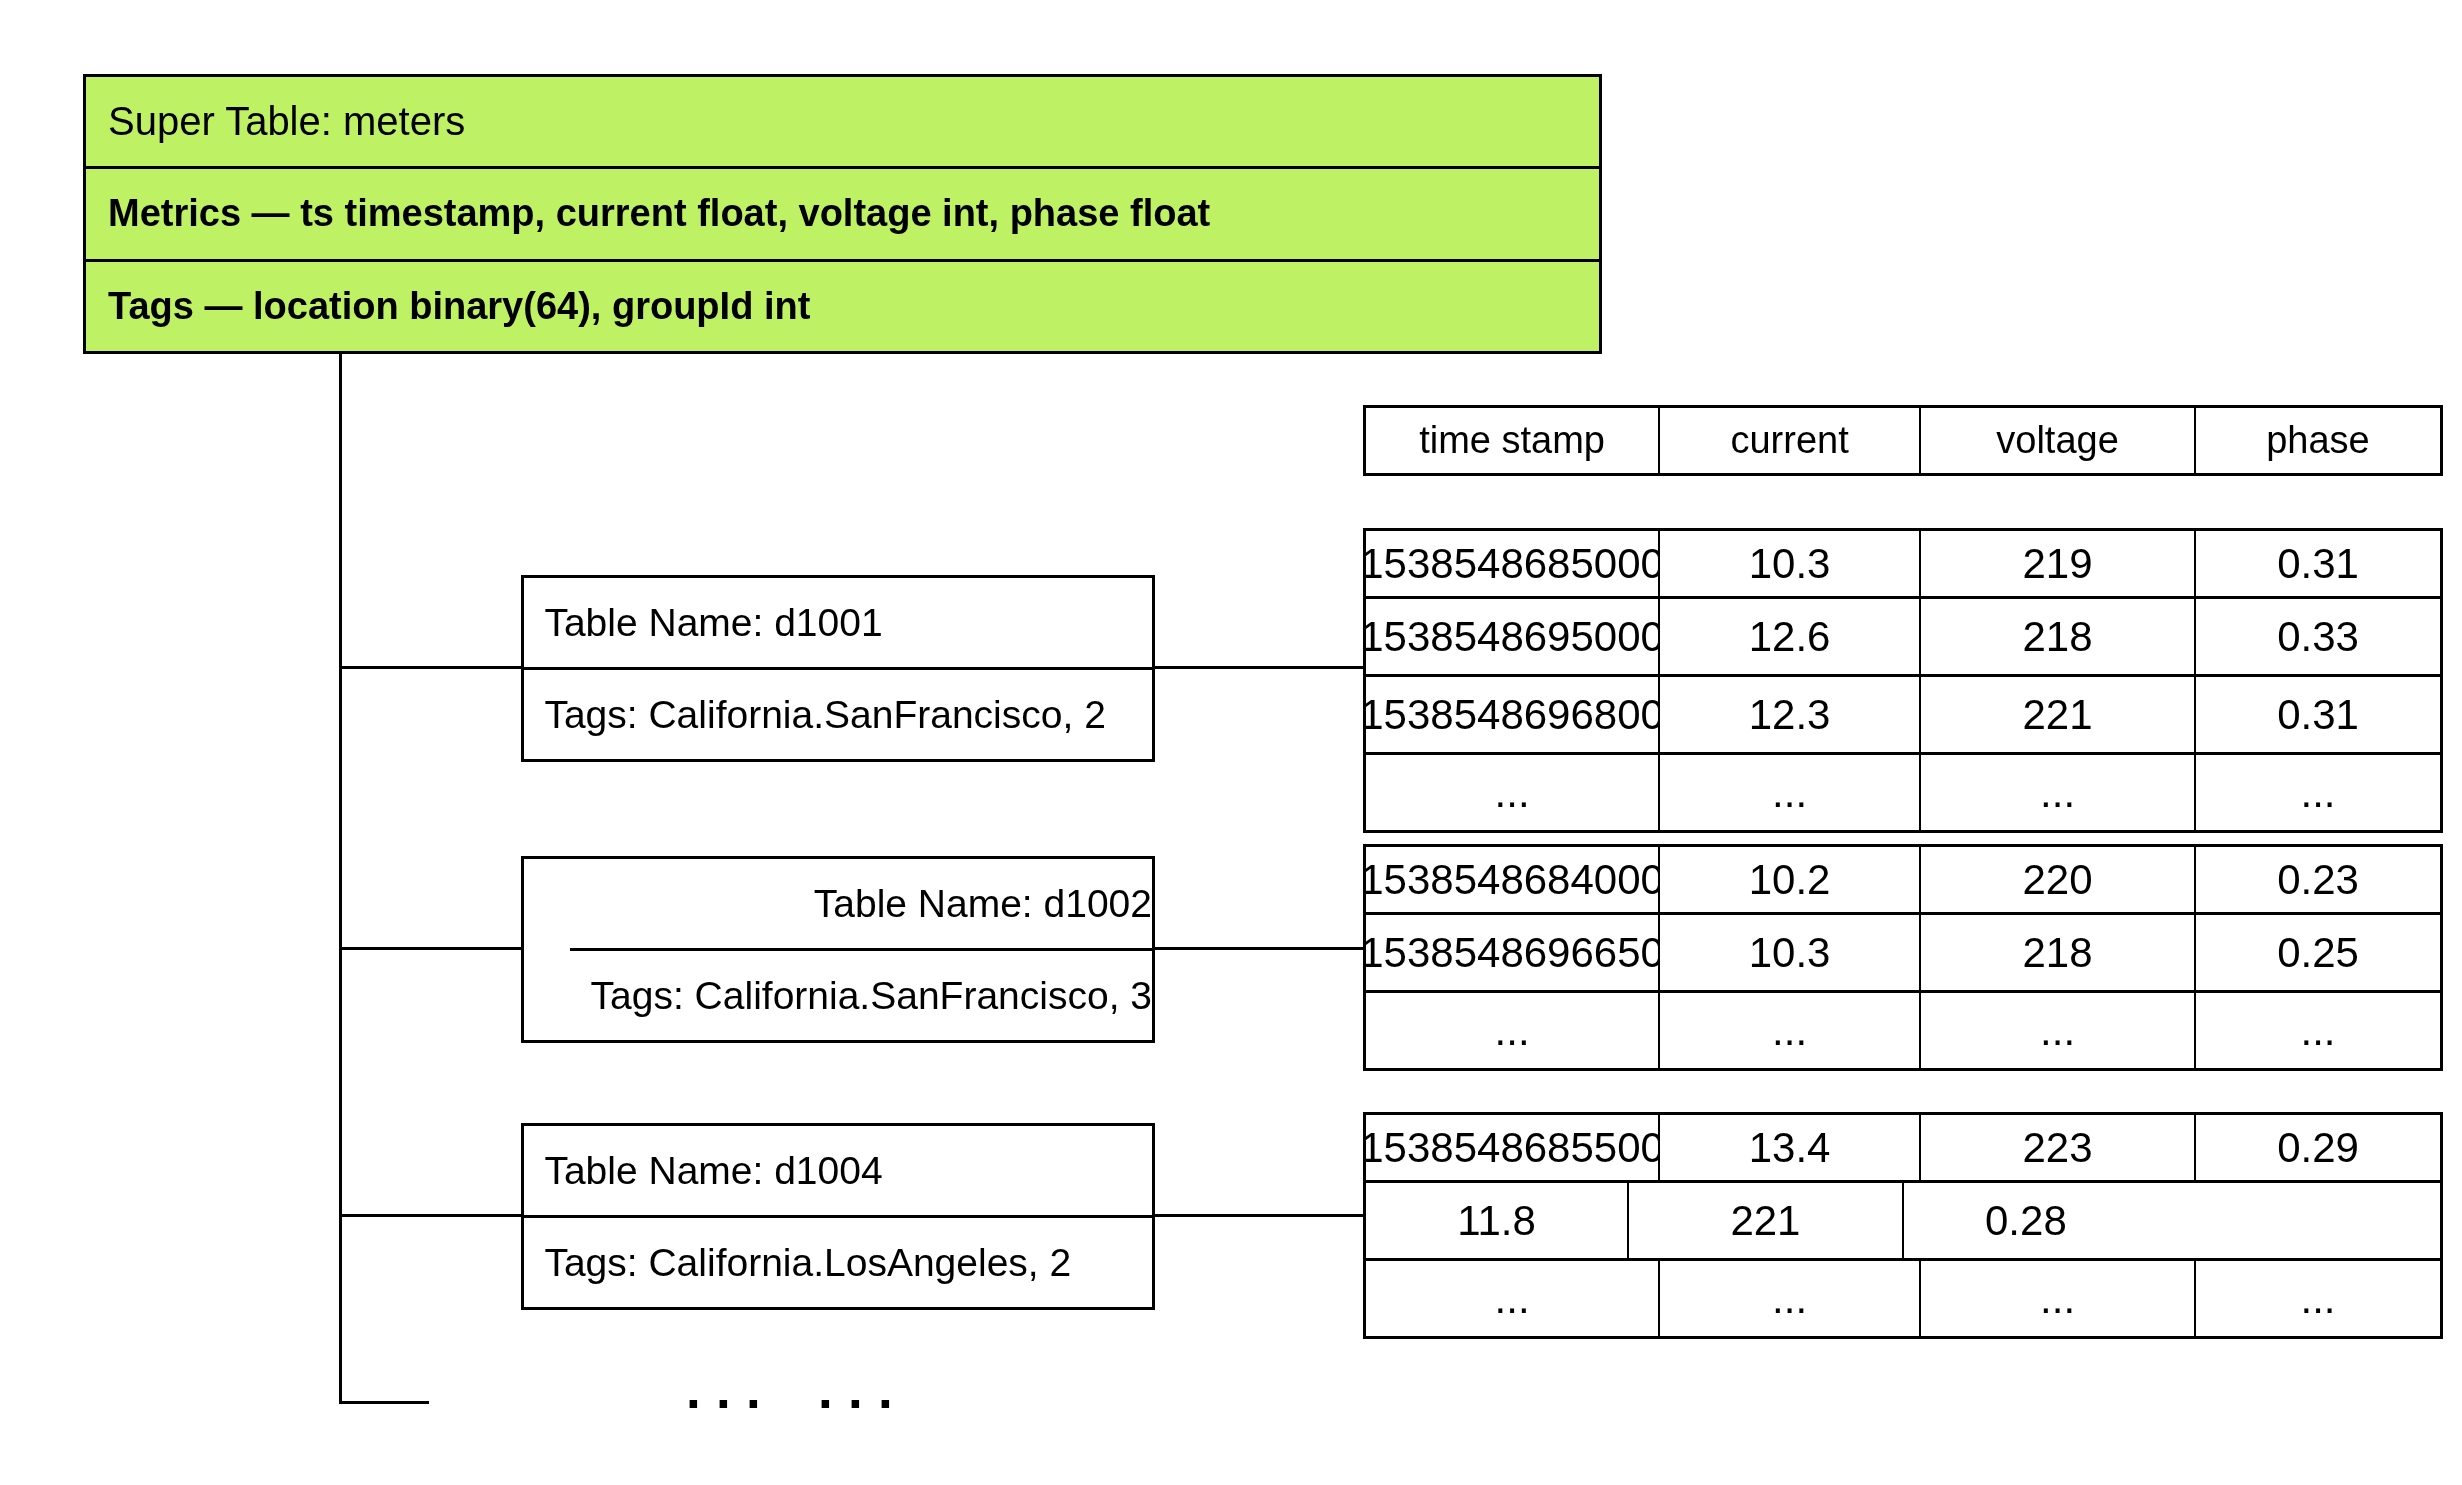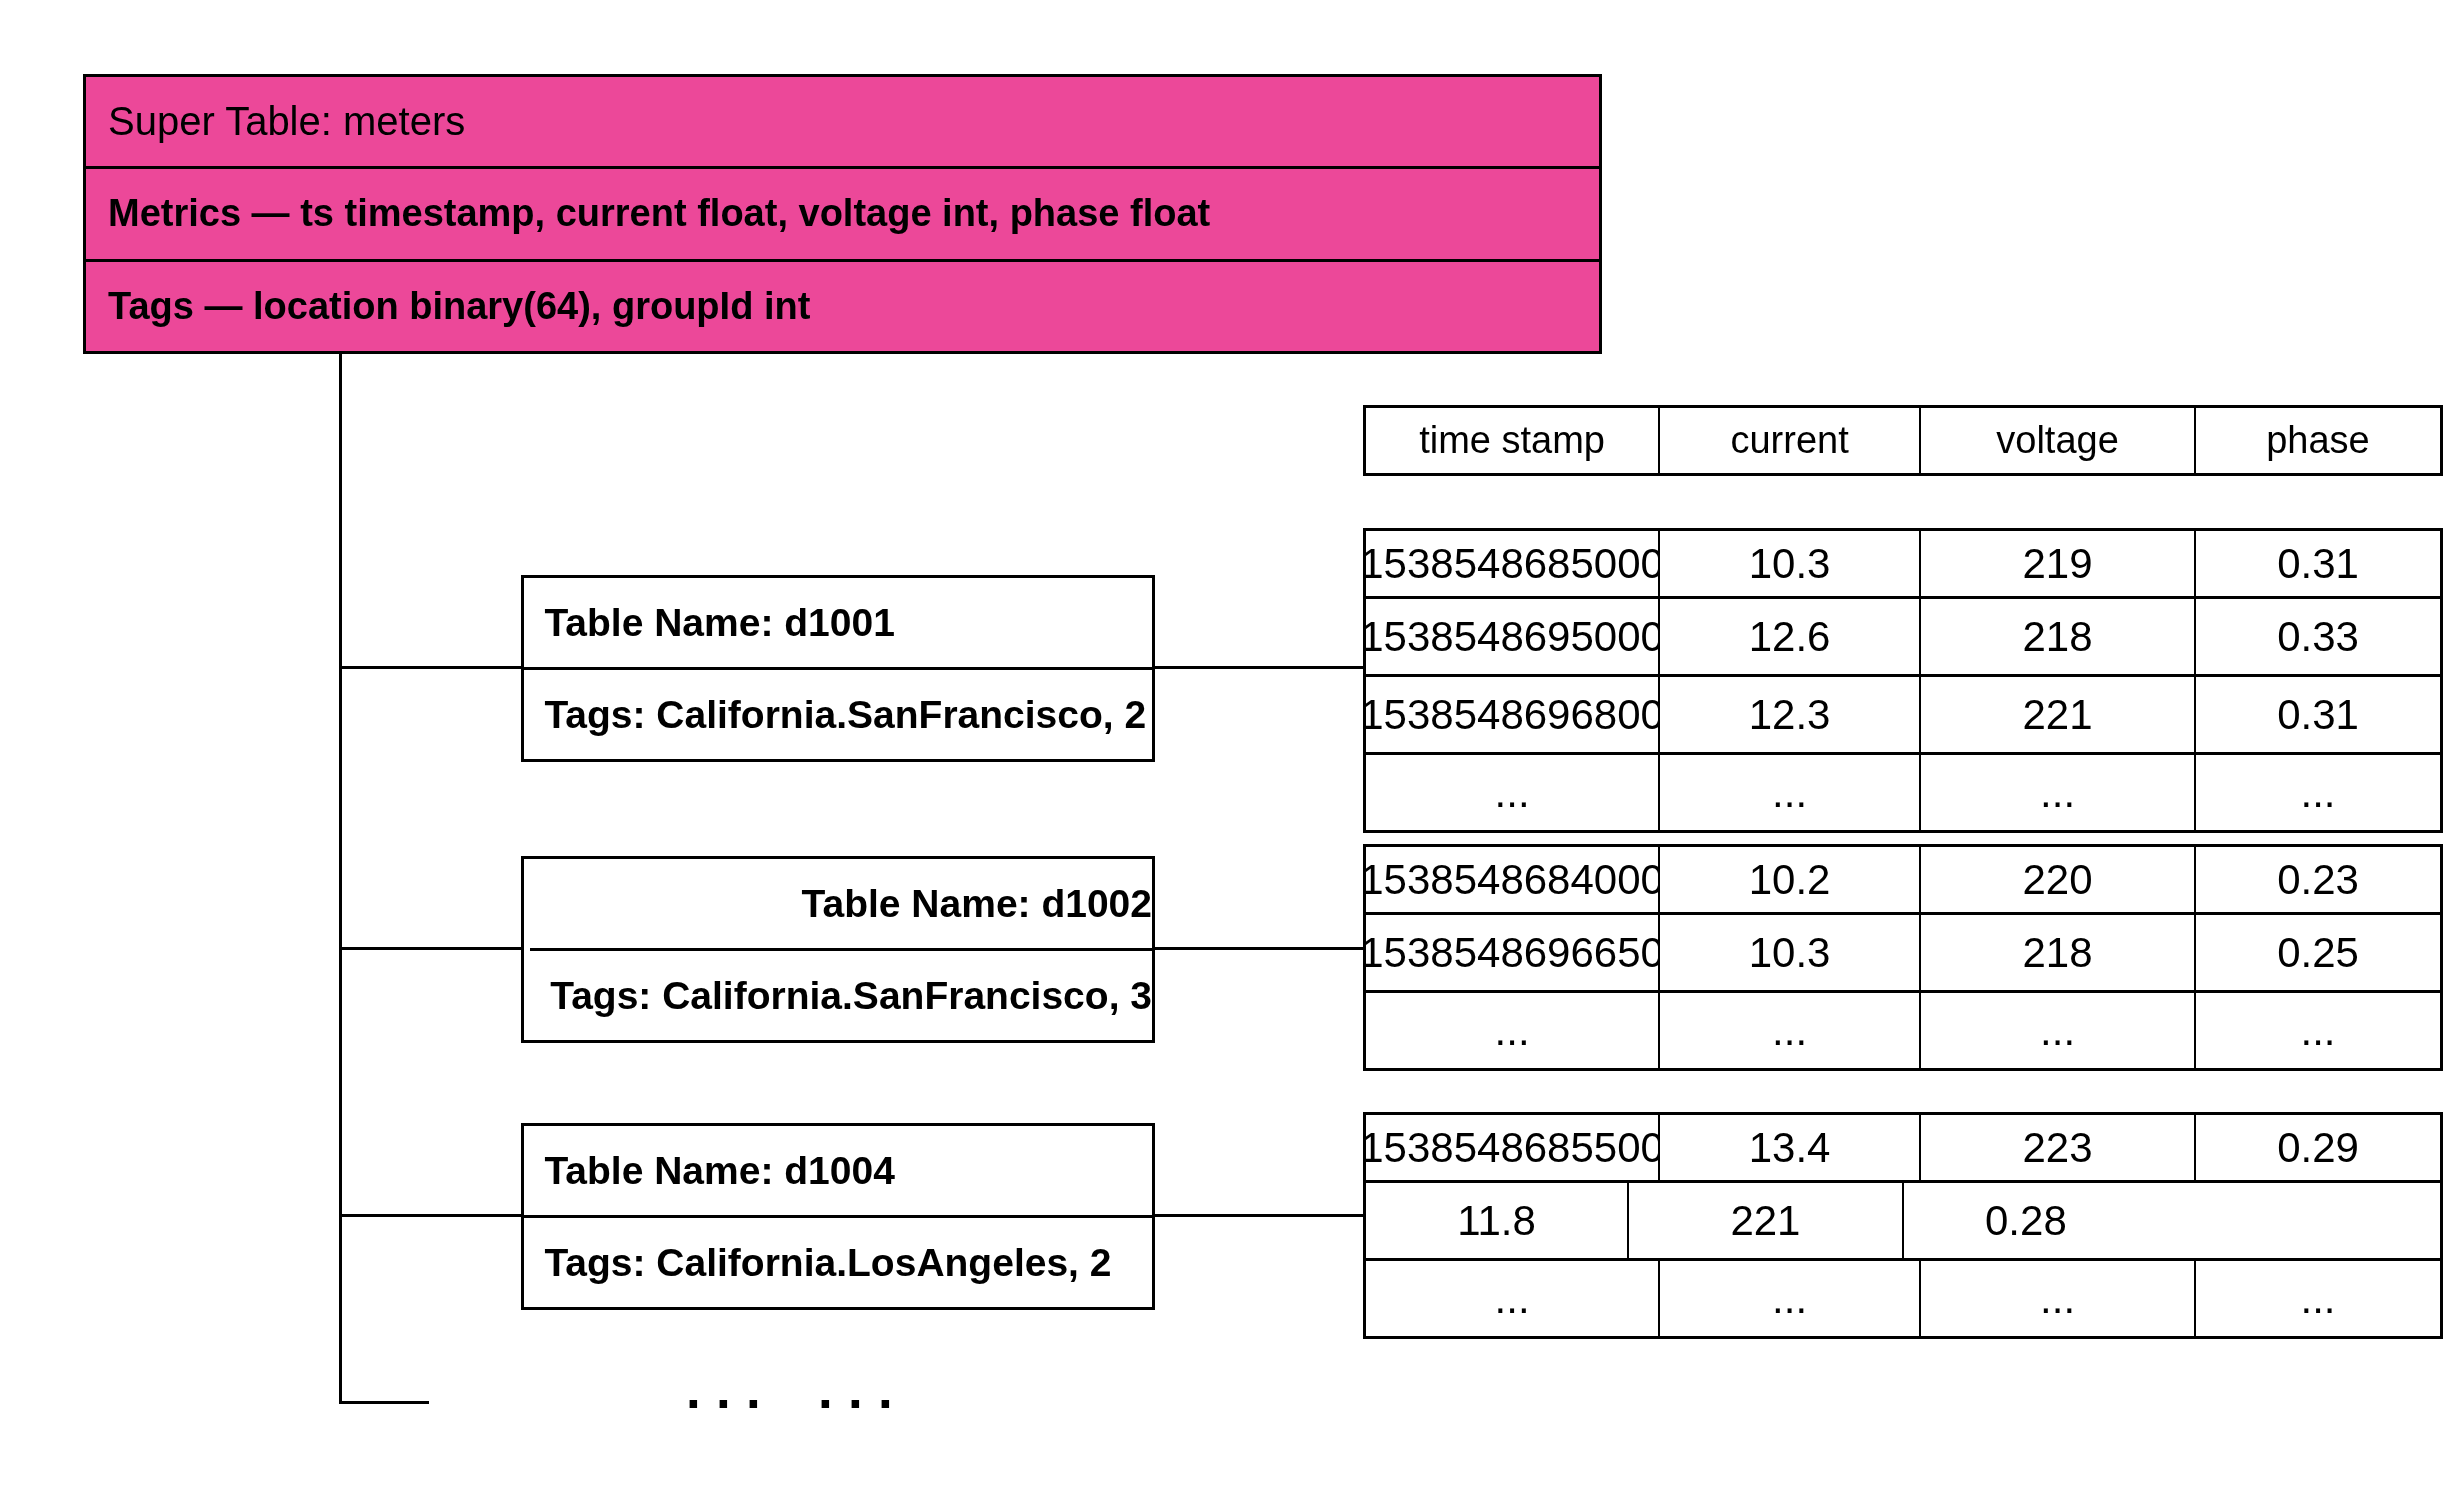--- a/index.html
+++ b/index.html
@@ -7,38 +7,38 @@
   body {
     width: 2462px; height: 1486px;
     font-family: "Liberation Sans", sans-serif;
     color: #000000;
   }
   .canvas { position: relative; width: 2462px; height: 1486px; background: #ffffff; overflow: hidden; }
 
   
   .stbox {
     position: absolute; left: 83px; top: 74px; width: 1519px; height: 280px;
-    border: 3.4px solid #000; background: #ec4899;
+    border: 3.4px solid #000; background: #bef264;
     display: flex; flex-direction: column;
   }
   .strow { flex: 1; display: flex; align-items: center; padding-left: 22px; white-space: nowrap; }
   .strow + .strow { border-top: 3.4px solid #000; }
   .strow.sans { font-size: 40px; }
   .strow.mono { font-family: Liberation Sans, sans-serif; font-weight: 700; font-size: 38px; }
 
   
   .vline, .hline { position: absolute; background: #000; }
   .vline { width: 2.5px; }
   .hline { height: 2.5px; }
 
   
   .subbox {
     position: absolute; left: 521px; width: 634px; height: 187px;
     border: 3.4px solid #000; background: #fff;
-    display: flex; flex-direction: column; font-weight: bold;
+    display: flex; flex-direction: column;
   }
   .subrow { flex: 1; display: flex; align-items: center; padding-left: 20.4px; font-size: 39px; white-space: nowrap; }
   .subrow + .subrow { border-top: 3.4px solid #000; }
 
   
   .dtable {
     position: absolute; left: 1363px; width: 1080px;
     border: 3.4px solid #000; background: #fff;
   }
   .drow { display: flex; height: 78px; border-top: 3.4px solid #000; }

